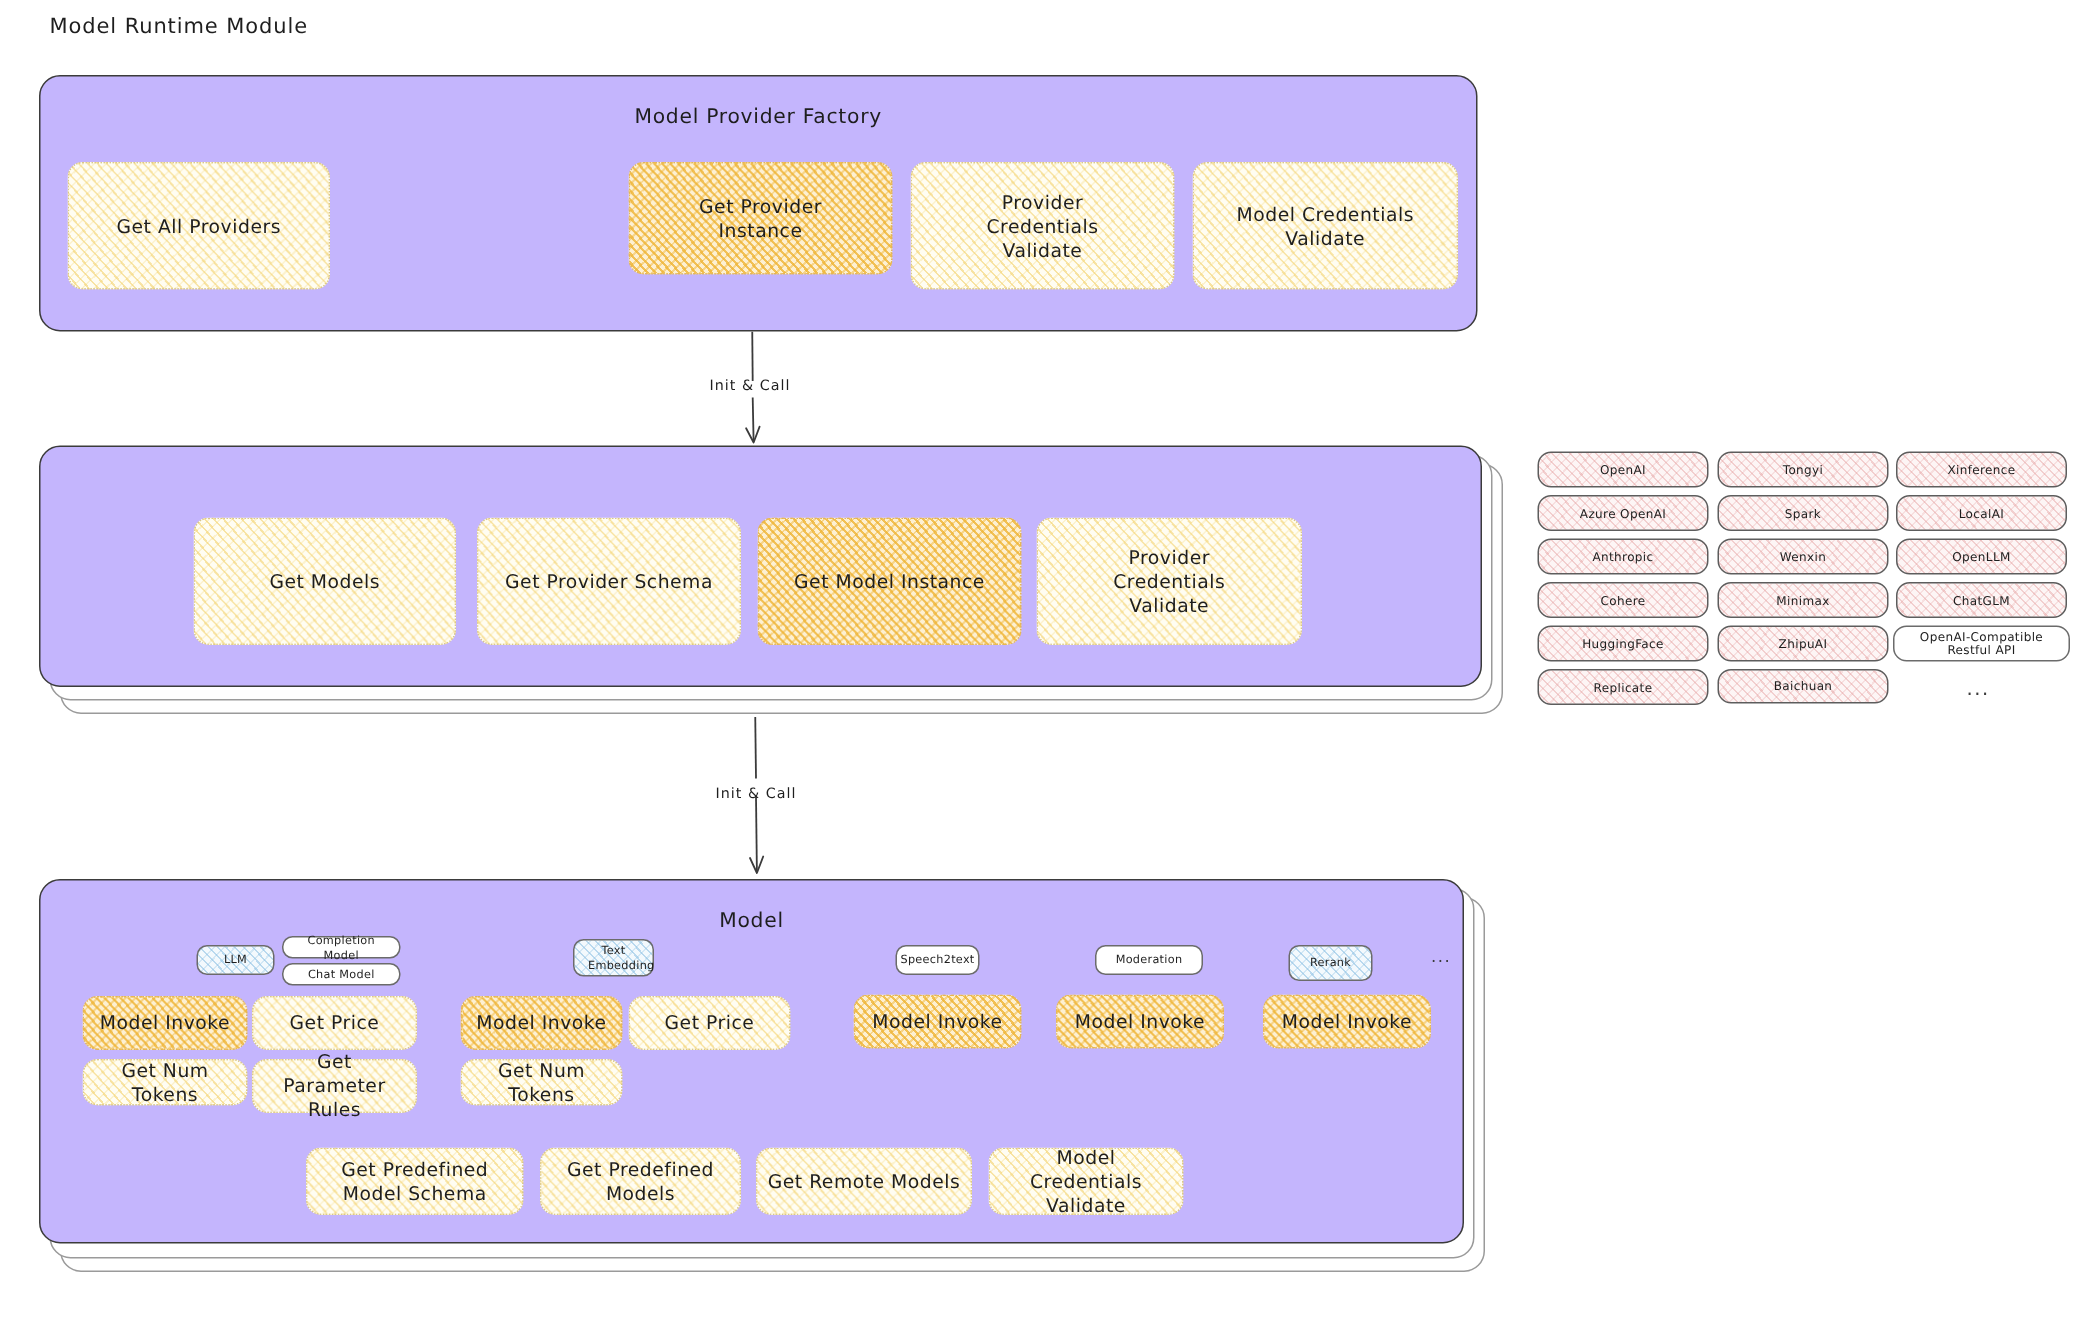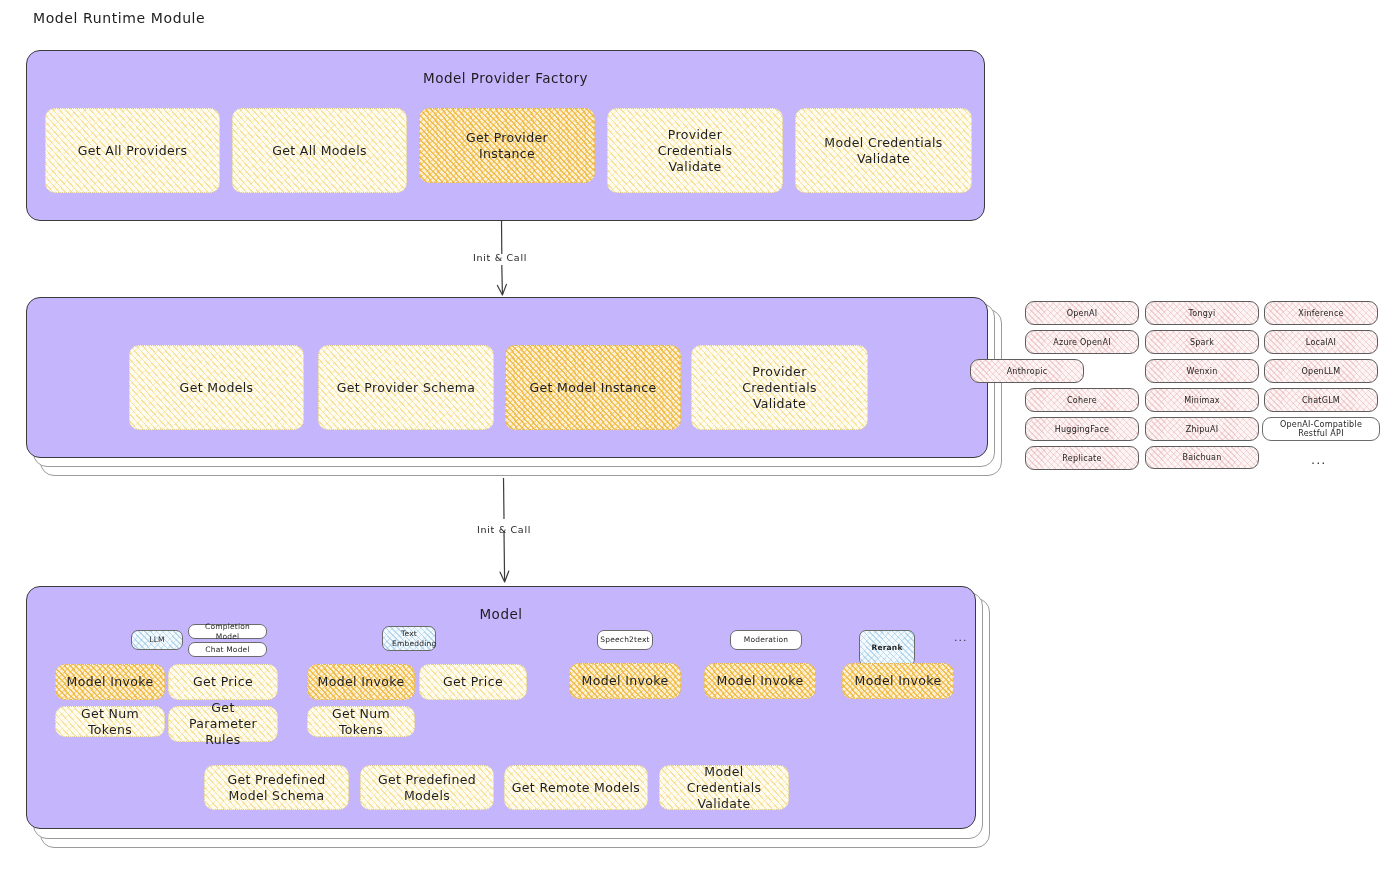--- a/index.html
+++ b/index.html
@@ -146,23 +146,20 @@
 <div class="canvas">
 
   <div id="page-title">Model Runtime Module</div>
 
   <div class="card" style="left:26px; top:50px; width:959px; height:171px;">
     <div class="card-title" style="top:19px;">Model Provider Factory</div>
 
     <div class="box fill-yellow" style="left:18px; top:57px; width:175px; height:85px;">
       <span class="lbl">Get All Providers</span>
     </div>
-    <div class="box fill-yellow" style="left:205px; top:57px; width:175px; height:85px;">
-      <span class="lbl">Get All Models</span>
-    </div>
     <div class="box fill-orange" style="left:392px; top:57px; width:176px; height:75px;">
       <span class="lbl" style="max-width:100px;">Get Provider Instance</span>
     </div>
     <div class="box fill-yellow" style="left:580px; top:57px; width:176px; height:85px;">
       <span class="lbl" style="max-width:120px;">Provider Credentials Validate</span>
     </div>
     <div class="box fill-yellow" style="left:768px; top:57px; width:177px; height:85px;">
       <span class="lbl" style="max-width:120px;">Model Credentials Validate</span>
     </div>
   </div>
@@ -193,21 +190,21 @@
   </div>
 
   <div>
 
     <div class="provider-chip fill-pink" style="left:1025px; top:301px; width:114px; height:24px;">
       <span>OpenAI</span>
       </div>
     <div class="provider-chip fill-pink" style="left:1025px; top:330px; width:114px; height:24px;">
       <span>Azure OpenAI</span>
       </div>
-    <div class="provider-chip fill-pink" style="left:970px; top:359px; width:114px; height:24px;">
+    <div class="provider-chip fill-pink" style="left:1025px; top:359px; width:114px; height:24px;">
       <span>Anthropic</span>
       </div>
     <div class="provider-chip fill-pink" style="left:1025px; top:388px; width:114px; height:24px;">
       <span>Cohere</span>
       </div>
     <div class="provider-chip fill-pink" style="left:1025px; top:417px; width:114px; height:24px;">
       <span>HuggingFace</span>
       </div>
     <div class="provider-chip fill-pink" style="left:1025px; top:446px; width:114px; height:24px;">
       <span>Replicate</span>
@@ -305,21 +302,21 @@
       <span class="lbl">Model Invoke</span>
       </div>
 
     <div class="chip fill-white" style="left:703px; top:43px; width:72px; height:20px;">
       <span>Moderation</span>
       </div>
     <div class="box fill-orange" style="left:677px; top:76px; width:112px; height:36px;">
       <span class="lbl">Model Invoke</span>
       </div>
 
-    <div class="chip fill-blue" style="left:832px; top:43px; width:56px; height:36px;font-weight:bold;">
+    <div class="chip fill-blue" style="left:832px; top:43px; width:56px; height:24px;">
       <span>Rerank</span>
       </div>
     <div class="box fill-orange" style="left:815px; top:76px; width:112px; height:36px;">
       <span class="lbl">Model Invoke</span>
       </div>
 
     <div class="ellipsis" style="left:927px; top:44px; font-size:11px;">...</div>
 
     <div class="box fill-yellow" style="left:177px; top:178px; width:145px; height:45px;">
       <span class="lbl" style="max-width:135px;">Get Predefined Model Schema</span>

